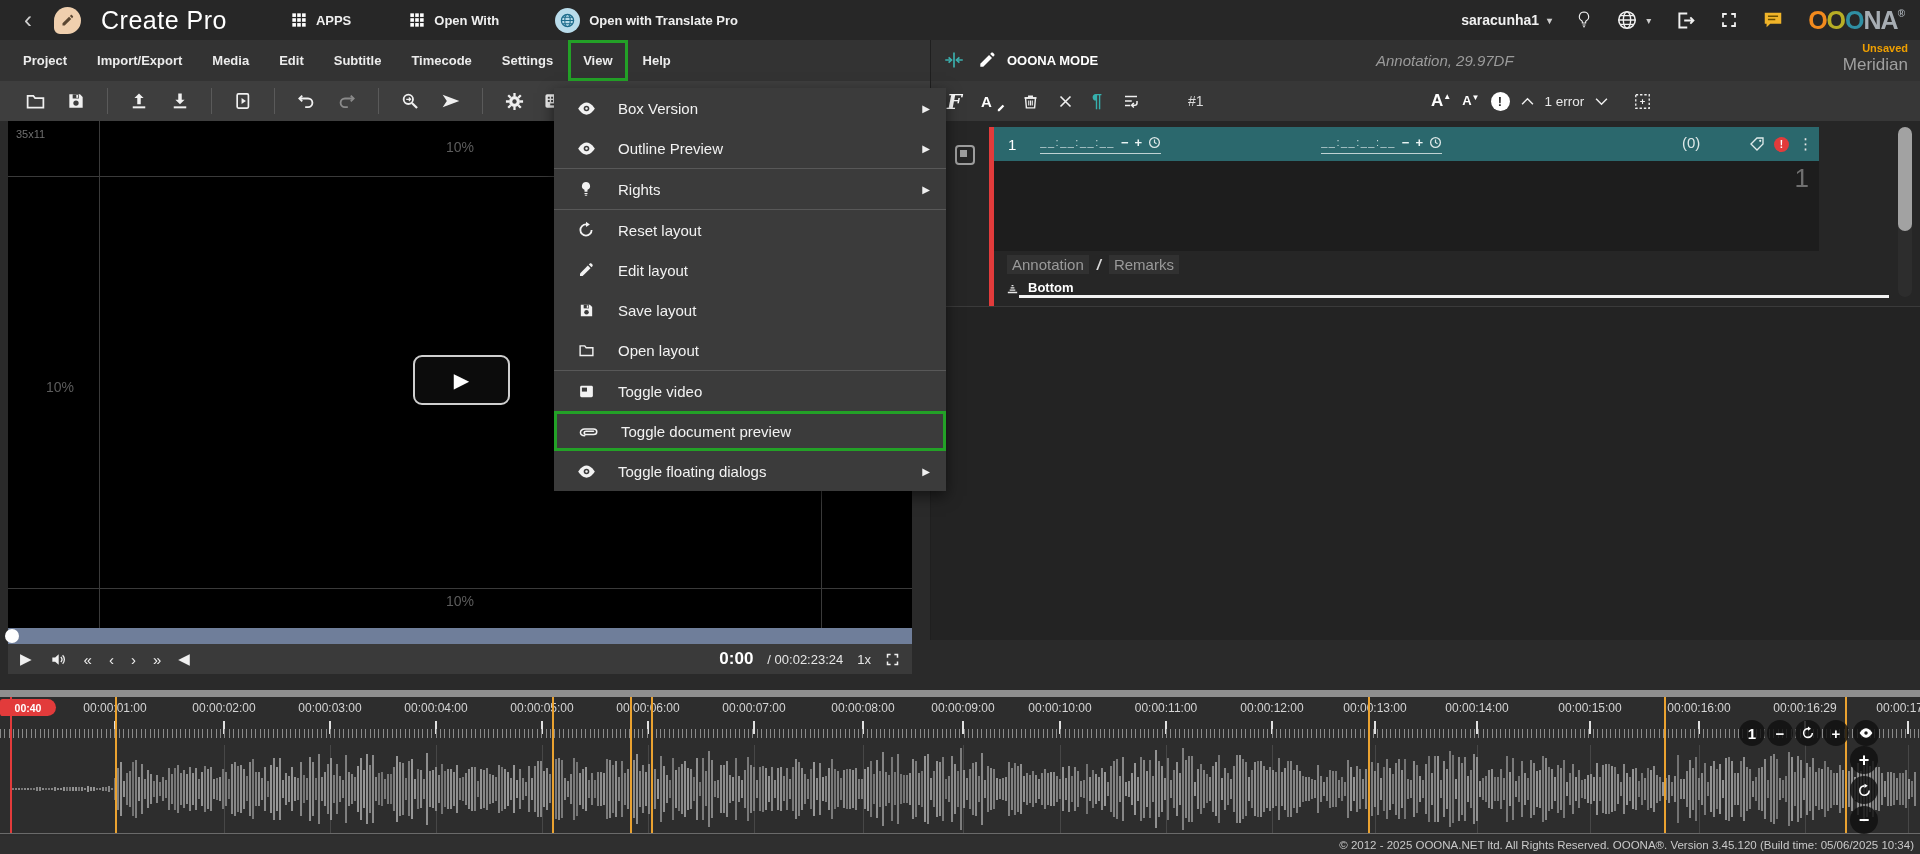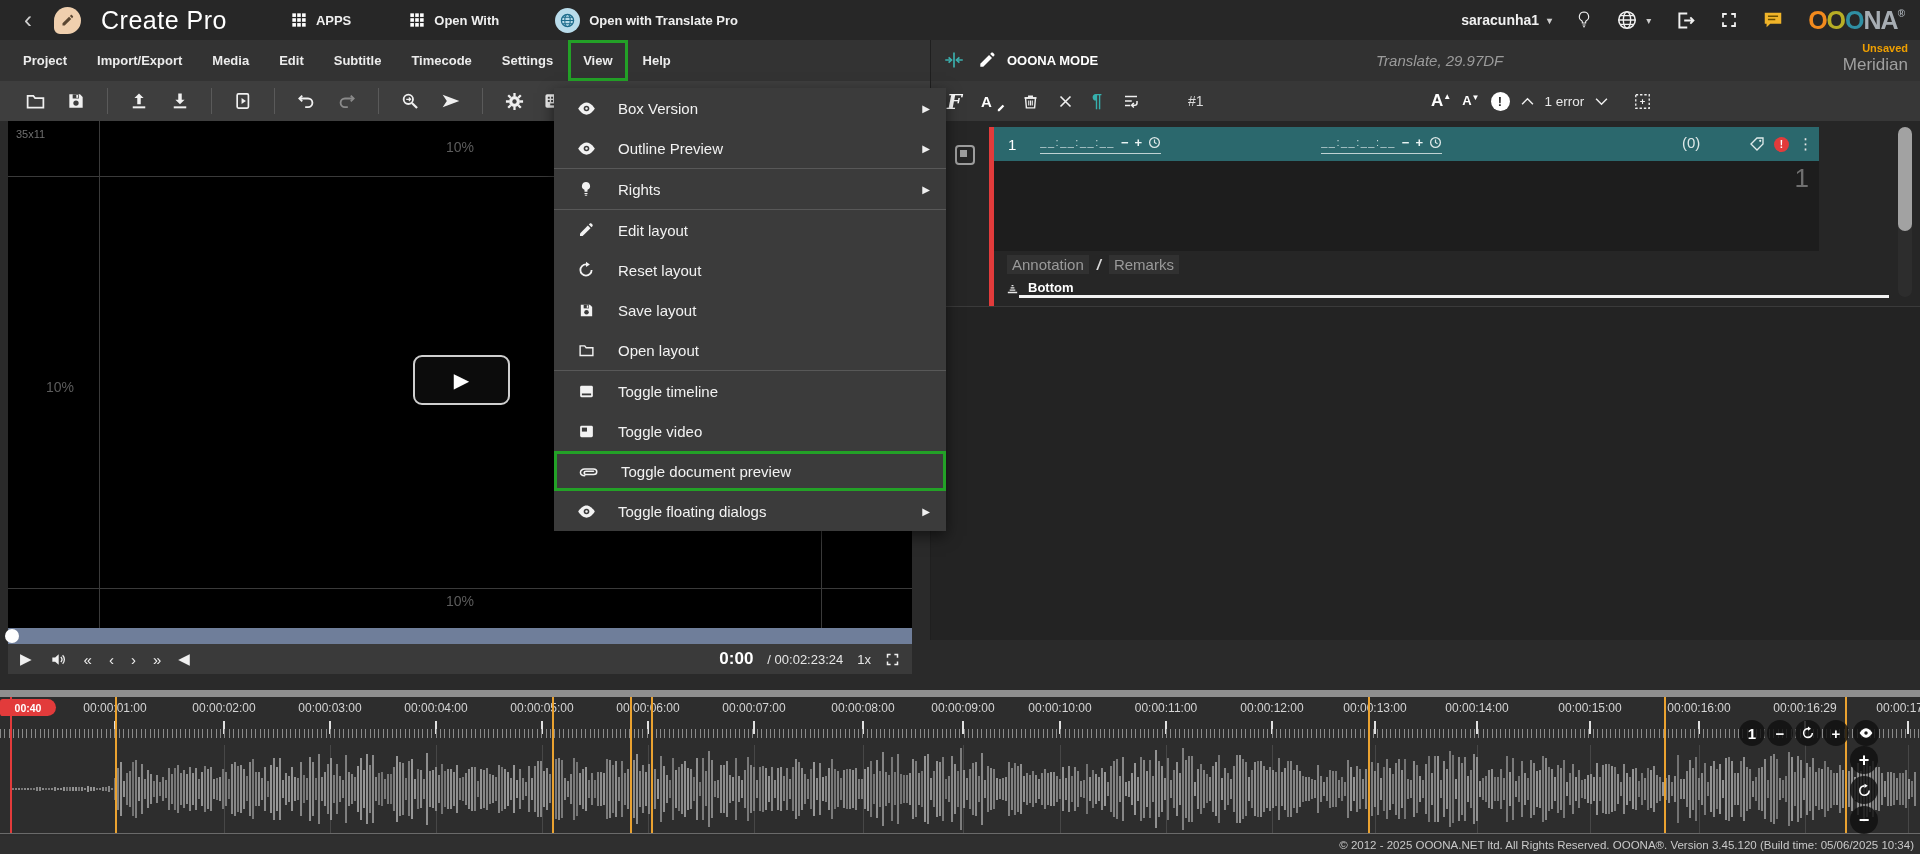--- a/index.html
+++ b/index.html
@@ -282,21 +282,21 @@
         <path d="M5.5 8.8L9 12l-3.5 3.2M18.5 8.8L15 12l3.5 3.2" fill="none" stroke="#3bb0ae" stroke-width="2"></path>
       </svg>
   </span>
   <span class="wm-pencil">
     <svg width="20" height="20" viewBox="0 0 24 24">
         <path d="M4 16.5V20h3.5L18 9.5 14.5 6 4 16.5z" fill="#ffffff"></path>
         <path d="M15.8 4.7l3.5 3.5 1.3-1.3c.6-.6.6-1.5 0-2.1l-1.4-1.4c-.6-.6-1.5-.6-2.1 0l-1.3 1.3z" fill="#ffffff"></path>
       </svg>
   </span>
   <span class="wm-label">OOONA MODE</span>
-  <span class="wm-lang">Translate, 29.97DF</span>
+  <span class="wm-lang">Annotation, 29.97DF</span>
   <span class="wm-unsaved">Unsaved</span>
   <span class="wm-project">Meridian</span>
 </div>
 
 <div class="left-toolbar">
   <span class="tool-ico">
     <svg width="21" height="21" viewBox="0 0 24 24">
         <path d="M3 5.5h6.5l2 2.5H21v11H3z" fill="none" stroke="#f0f0f0" stroke-width="2"></path>
       </svg>
   </span>
@@ -583,34 +583,34 @@
           <rect x="10" y="24" width="4" height="1.6" fill="#f2f2f2"></rect>
         </svg>
       </span>
       <span class="vm-label">Rights</span>
       <span class="vm-arrow">▶</span>
     </div>
     <div class="vm-divider"></div>
     <div class="vm-item">
       <span class="vm-icon">
         <svg width="18" height="18" viewBox="0 0 24 24">
-          <path d="M4 16.5V20h3.5L18 9.5 14.5 6 4 16.5z" fill="#f2f2f2"></path>
-          <path d="M15.8 4.7l3.5 3.5 1.3-1.3c.6-.6.6-1.5 0-2.1l-1.4-1.4c-.6-.6-1.5-.6-2.1 0l-1.3 1.3z" fill="#f2f2f2"></path>
-        </svg>
-      </span>
-      <span class="vm-label">Edit layout</span>
+          <path d="M12 4.5a7.5 7.5 0 1 0 7.5 7.5" stroke="#f2f2f2" stroke-width="2.4" fill="none"></path>
+          <path d="M12 1l5.2 3.5L12 8z" fill="#f2f2f2"></path>
+        </svg>
+      </span>
+      <span class="vm-label">Reset layout</span>
     </div>
     <div class="vm-item">
       <span class="vm-icon">
         <svg width="18" height="18" viewBox="0 0 24 24">
-          <path d="M12 4.5a7.5 7.5 0 1 0 7.5 7.5" stroke="#f2f2f2" stroke-width="2.4" fill="none"></path>
-          <path d="M12 1l5.2 3.5L12 8z" fill="#f2f2f2"></path>
-        </svg>
-      </span>
-      <span class="vm-label">Reset layout</span>
+          <path d="M4 16.5V20h3.5L18 9.5 14.5 6 4 16.5z" fill="#f2f2f2"></path>
+          <path d="M15.8 4.7l3.5 3.5 1.3-1.3c.6-.6.6-1.5 0-2.1l-1.4-1.4c-.6-.6-1.5-.6-2.1 0l-1.3 1.3z" fill="#f2f2f2"></path>
+        </svg>
+      </span>
+      <span class="vm-label">Edit layout</span>
     </div>
     <div class="vm-item">
       <span class="vm-icon">
         <svg width="17" height="17" viewBox="0 0 24 24">
           <path d="M4 4h12.8L20 7.2V20H4z" fill="#f2f2f2"></path>
           <rect x="8" y="4" width="7.5" height="5" fill="#3b3b3b"></rect>
           <rect x="12.4" y="4.8" width="2.2" height="3.4" fill="#f2f2f2"></rect>
           <circle cx="12" cy="14.5" r="3.2" fill="#3b3b3b"></circle>
         </svg>
       </span>
@@ -618,29 +618,20 @@
     </div>
     <div class="vm-item">
       <span class="vm-icon">
         <svg width="19" height="17" viewBox="0 0 24 24">
           <path d="M3 5.5h6.5l2 2.5H21v11H3z" fill="none" stroke="#f2f2f2" stroke-width="2"></path>
         </svg>
       </span>
       <span class="vm-label">Open layout</span>
     </div>
     <div class="vm-divider"></div>
-    <div class="vm-item">
-      <span class="vm-icon">
-        <svg width="19" height="17" viewBox="0 0 24 24">
-          <rect x="3" y="4" width="18" height="16" rx="2" fill="#f2f2f2"></rect>
-          <rect x="5.5" y="14.8" width="13" height="2.6" fill="#3b3b3b"></rect>
-        </svg>
-      </span>
-      <span class="vm-label">Toggle timeline</span>
-    </div>
     <div class="vm-item">
       <span class="vm-icon">
         <svg width="19" height="17" viewBox="0 0 24 24">
           <rect x="3" y="4" width="18" height="16" rx="2" fill="#f2f2f2"></rect>
           <rect x="5.5" y="6.5" width="7.2" height="5.6" fill="#3b3b3b"></rect>
         </svg>
       </span>
       <span class="vm-label">Toggle video</span>
     </div>
     <div class="vm-item highlighted">

